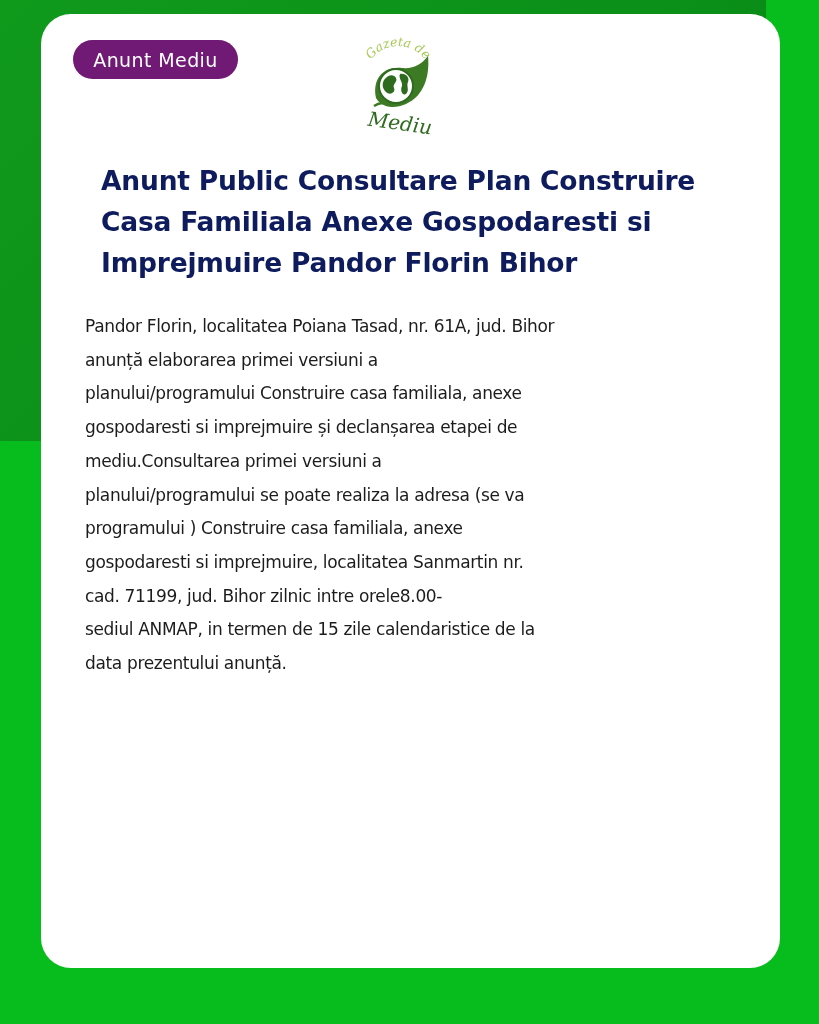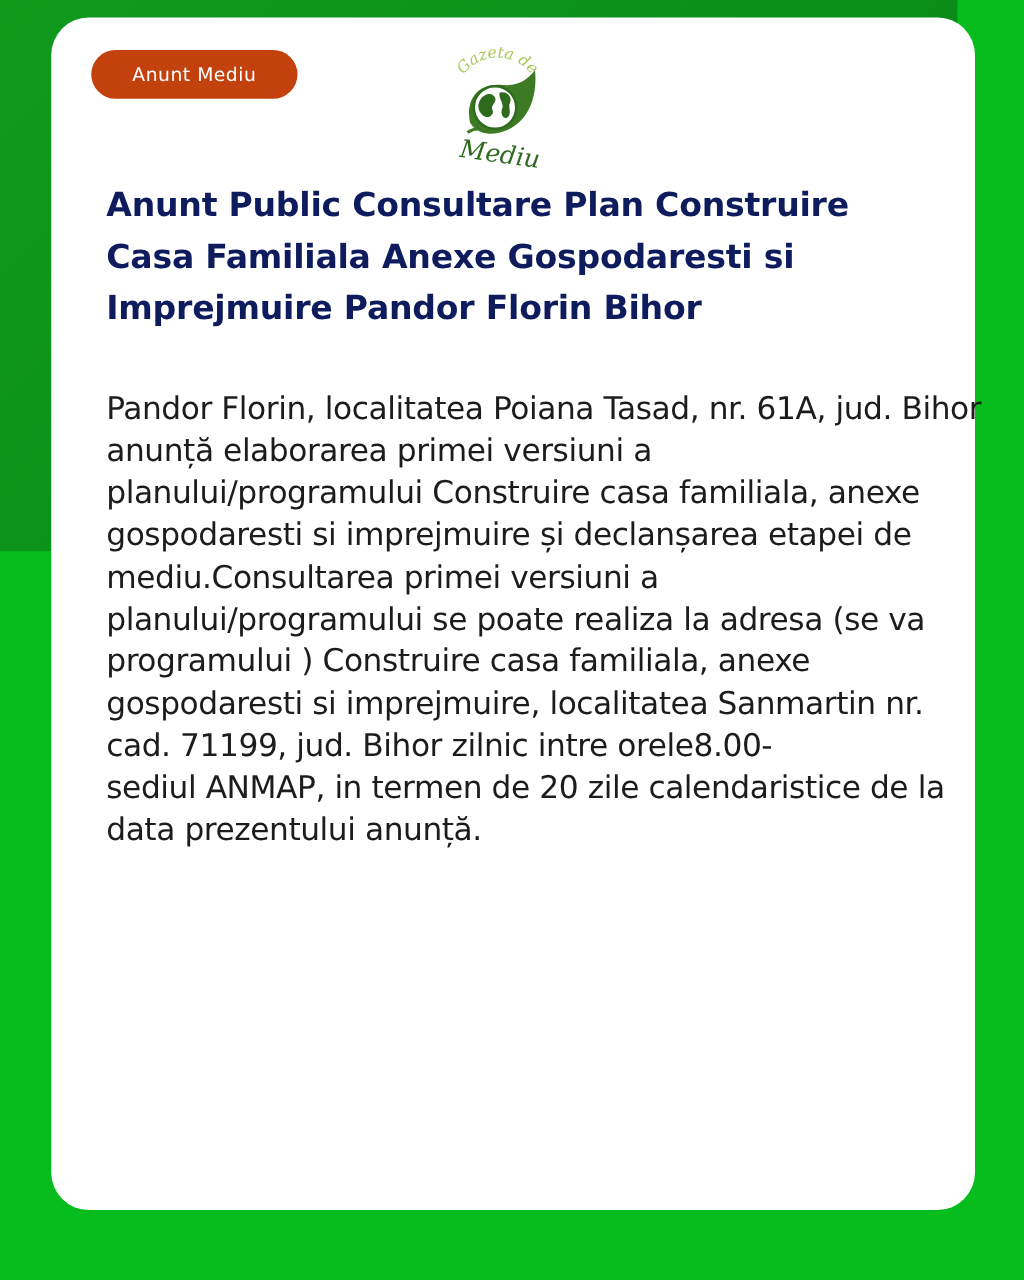--- a/index.html
+++ b/index.html
@@ -31,59 +31,59 @@
       background: #ffffff;
       border-radius: 30px;
     }
     .badge {
       position: absolute;
       left: 32px;
       top: 26px;
       width: 165px;
       height: 39px;
       border-radius: 20px;
-      background: #c2410c;
+      background: #701a75;
       color: #ffffff;
-      font-size: 15px;
+      font-size: 19px;
       letter-spacing: 0.4px;
       display: flex;
       align-items: center;
       justify-content: center;
     }
     .logo {
       position: absolute;
       left: 309px;
       top: 22px;
       width: 96px;
       height: 100px;
     }
     .title {
       position: absolute;
       left: 44px;
       top: 130px;
       width: 680px;
-      margin: 0;
+      margin: 16px;
       color: #0e1c5e;
       font-size: 26.5px;
       font-weight: bold;
       line-height: 41px;
       letter-spacing: -0.2px;
     }
     .title .line, .body-text .line {
       display: block;
       white-space: nowrap;
     }
     .body-text {
       position: absolute;
       left: 44px;
       top: 296px;
       width: 680px;
       margin: 0;
       color: #1c1c1c;
-      font-size: 25px;
+      font-size: 17px;
       line-height: 33.7px;
       letter-spacing: -0.35px;
     }
   </style>
 </head>
 <body>
 
 <div class="bg-dark"></div>
 
 <div class="card">
@@ -121,17 +121,17 @@
   <p class="body-text">
     <span class="line">Pandor Florin, localitatea Poiana Tasad, nr. 61A, jud. Bihor</span>
     <span class="line">anunță elaborarea primei versiuni a</span>
     <span class="line">planului/programului Construire casa familiala, anexe</span>
     <span class="line">gospodaresti si imprejmuire și declanșarea etapei de</span>
     <span class="line">mediu.Consultarea primei versiuni a</span>
     <span class="line">planului/programului se poate realiza la adresa (se va</span>
     <span class="line">programului ) Construire casa familiala, anexe</span>
     <span class="line">gospodaresti si imprejmuire, localitatea Sanmartin nr.</span>
     <span class="line">cad. 71199, jud. Bihor zilnic intre orele8.00-</span>
-    <span class="line">sediul ANMAP, in termen de 20 zile calendaristice de la</span>
+    <span class="line">sediul ANMAP, in termen de 15 zile calendaristice de la</span>
     <span class="line">data prezentului anunță.</span>
   </p>
 
 </div>
 
 </body></html>

